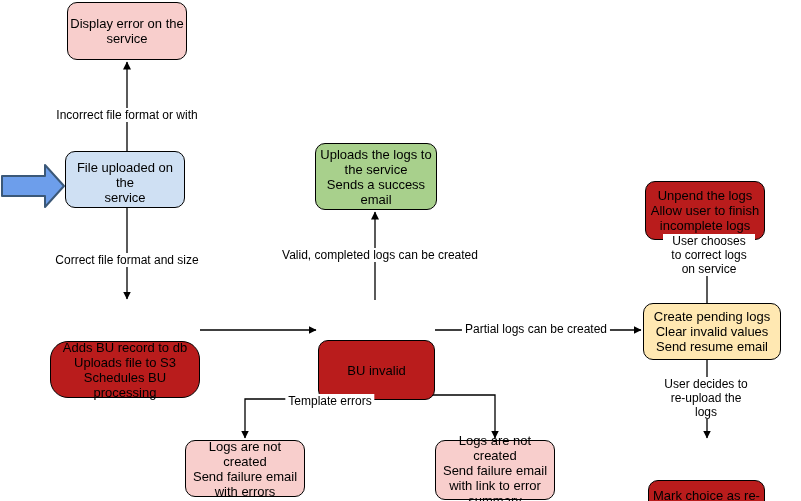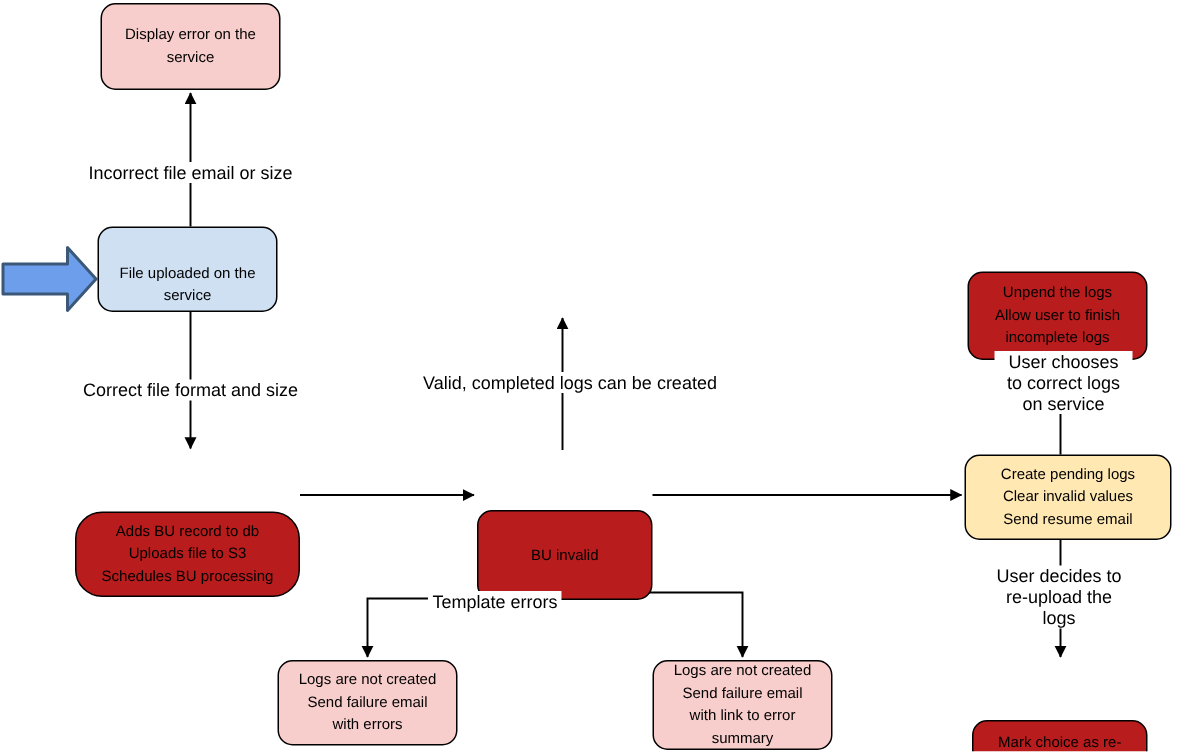--- a/index.html
+++ b/index.html
@@ -12,21 +12,21 @@
   }
   .edges{position:absolute;left:0;top:0;width:801px;height:501px;}
   .edges path.conn{fill:none;stroke:#000000;stroke-width:1.3;}
   .node{
     position:absolute;
     box-sizing:border-box;
     border:1.5px solid #000000;
     border-radius:10px;
     display:flex;align-items:center;justify-content:center;
     text-align:center;
-    font-size:10px;line-height:15px;color:#000;
+    font-size:13px;line-height:15px;color:#000;
     white-space:pre-line;
     padding:2px;
   }
   .fill-pink{background:#f8cecc;}
   .fill-blue{background:#cfe0f3;}
   .fill-green{background:#a8d08c;}
   .fill-yellow{background:#ffe8b2;}
   .fill-white{background:#b91c1c;margin-top:40px;}
   .edge-label{
     position:absolute;
@@ -74,20 +74,26 @@
   <div class="node fill-white" style="left:50px;top:301px;width:150px;height:57px;border-radius:18px;">
     <span>Adds BU record to db
 Uploads file to S3
 Schedules BU processing</span>
   </div>
 
   <div class="node fill-white" style="left:318px;top:300px;width:117px;height:60px;">
     <span>BU invalid</span>
   </div>
 
+  <div class="node fill-green" style="left:315px;top:143px;width:122px;height:67px;">
+    <span>Uploads the logs to
+the service
+Sends a success
+email</span>
+  </div>
 
   <div class="node fill-white" style="left:645px;top:141px;width:120px;height:59px;">
     <span>Unpend the logs
 Allow user to finish
 incomplete logs</span>
   </div>
 
   <div class="node fill-yellow" style="left:643px;top:303px;width:138px;height:57px;">
     <span>Create pending logs
 Clear invalid values
@@ -105,26 +111,27 @@
 with errors</span>
   </div>
 
   <div class="node fill-pink" style="left:435px;top:440px;width:120px;height:60px;">
     <span>Logs are not created
 Send failure email
 with link to error
 summary</span>
   </div>
 
-  <div class="edge-label" style="left:127px;top:115px;">Incorrect file email or size</div>
+  <div class="edge-label" style="left:127px;top:115px;">Incorrect file format or with</div>
 
   <div class="edge-label" style="left:127px;top:260px;">Correct file format and size</div>
 
   <div class="edge-label" style="left:380px;top:255px;">Valid, completed logs can be created</div>
 
+  <div class="edge-label" style="left:536px;top:329px;">Partial logs can be created</div>
 
   <div class="edge-label" style="left:709px;top:255px;">User chooses to correct logs on service</div>
 
   <div class="edge-label" style="left:706px;top:398px;">User decides to re-upload the logs</div>
 
   <div class="edge-label" style="left:330px;top:401px;">Template errors</div>
 
 
 </div>
 

